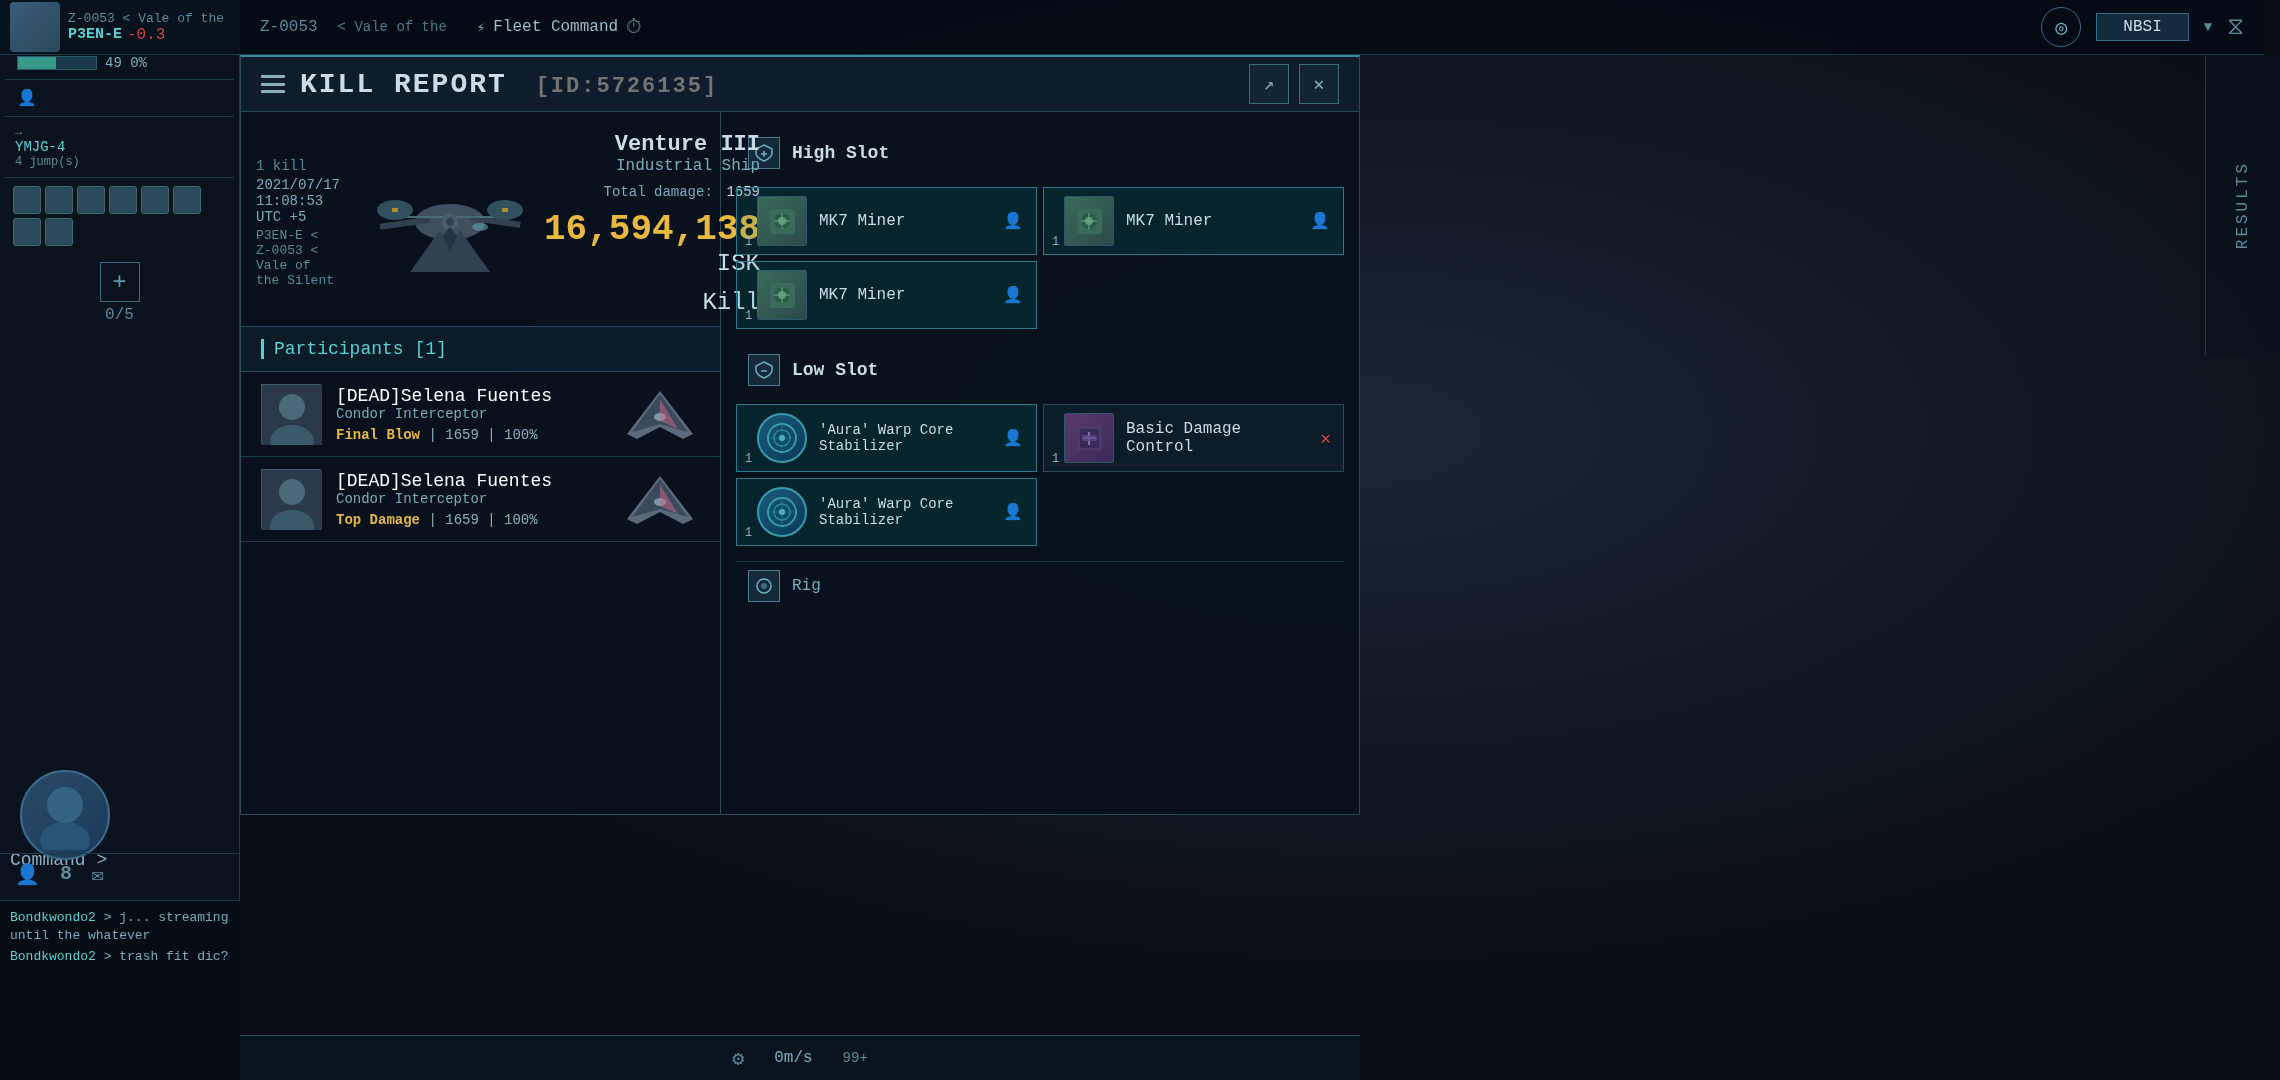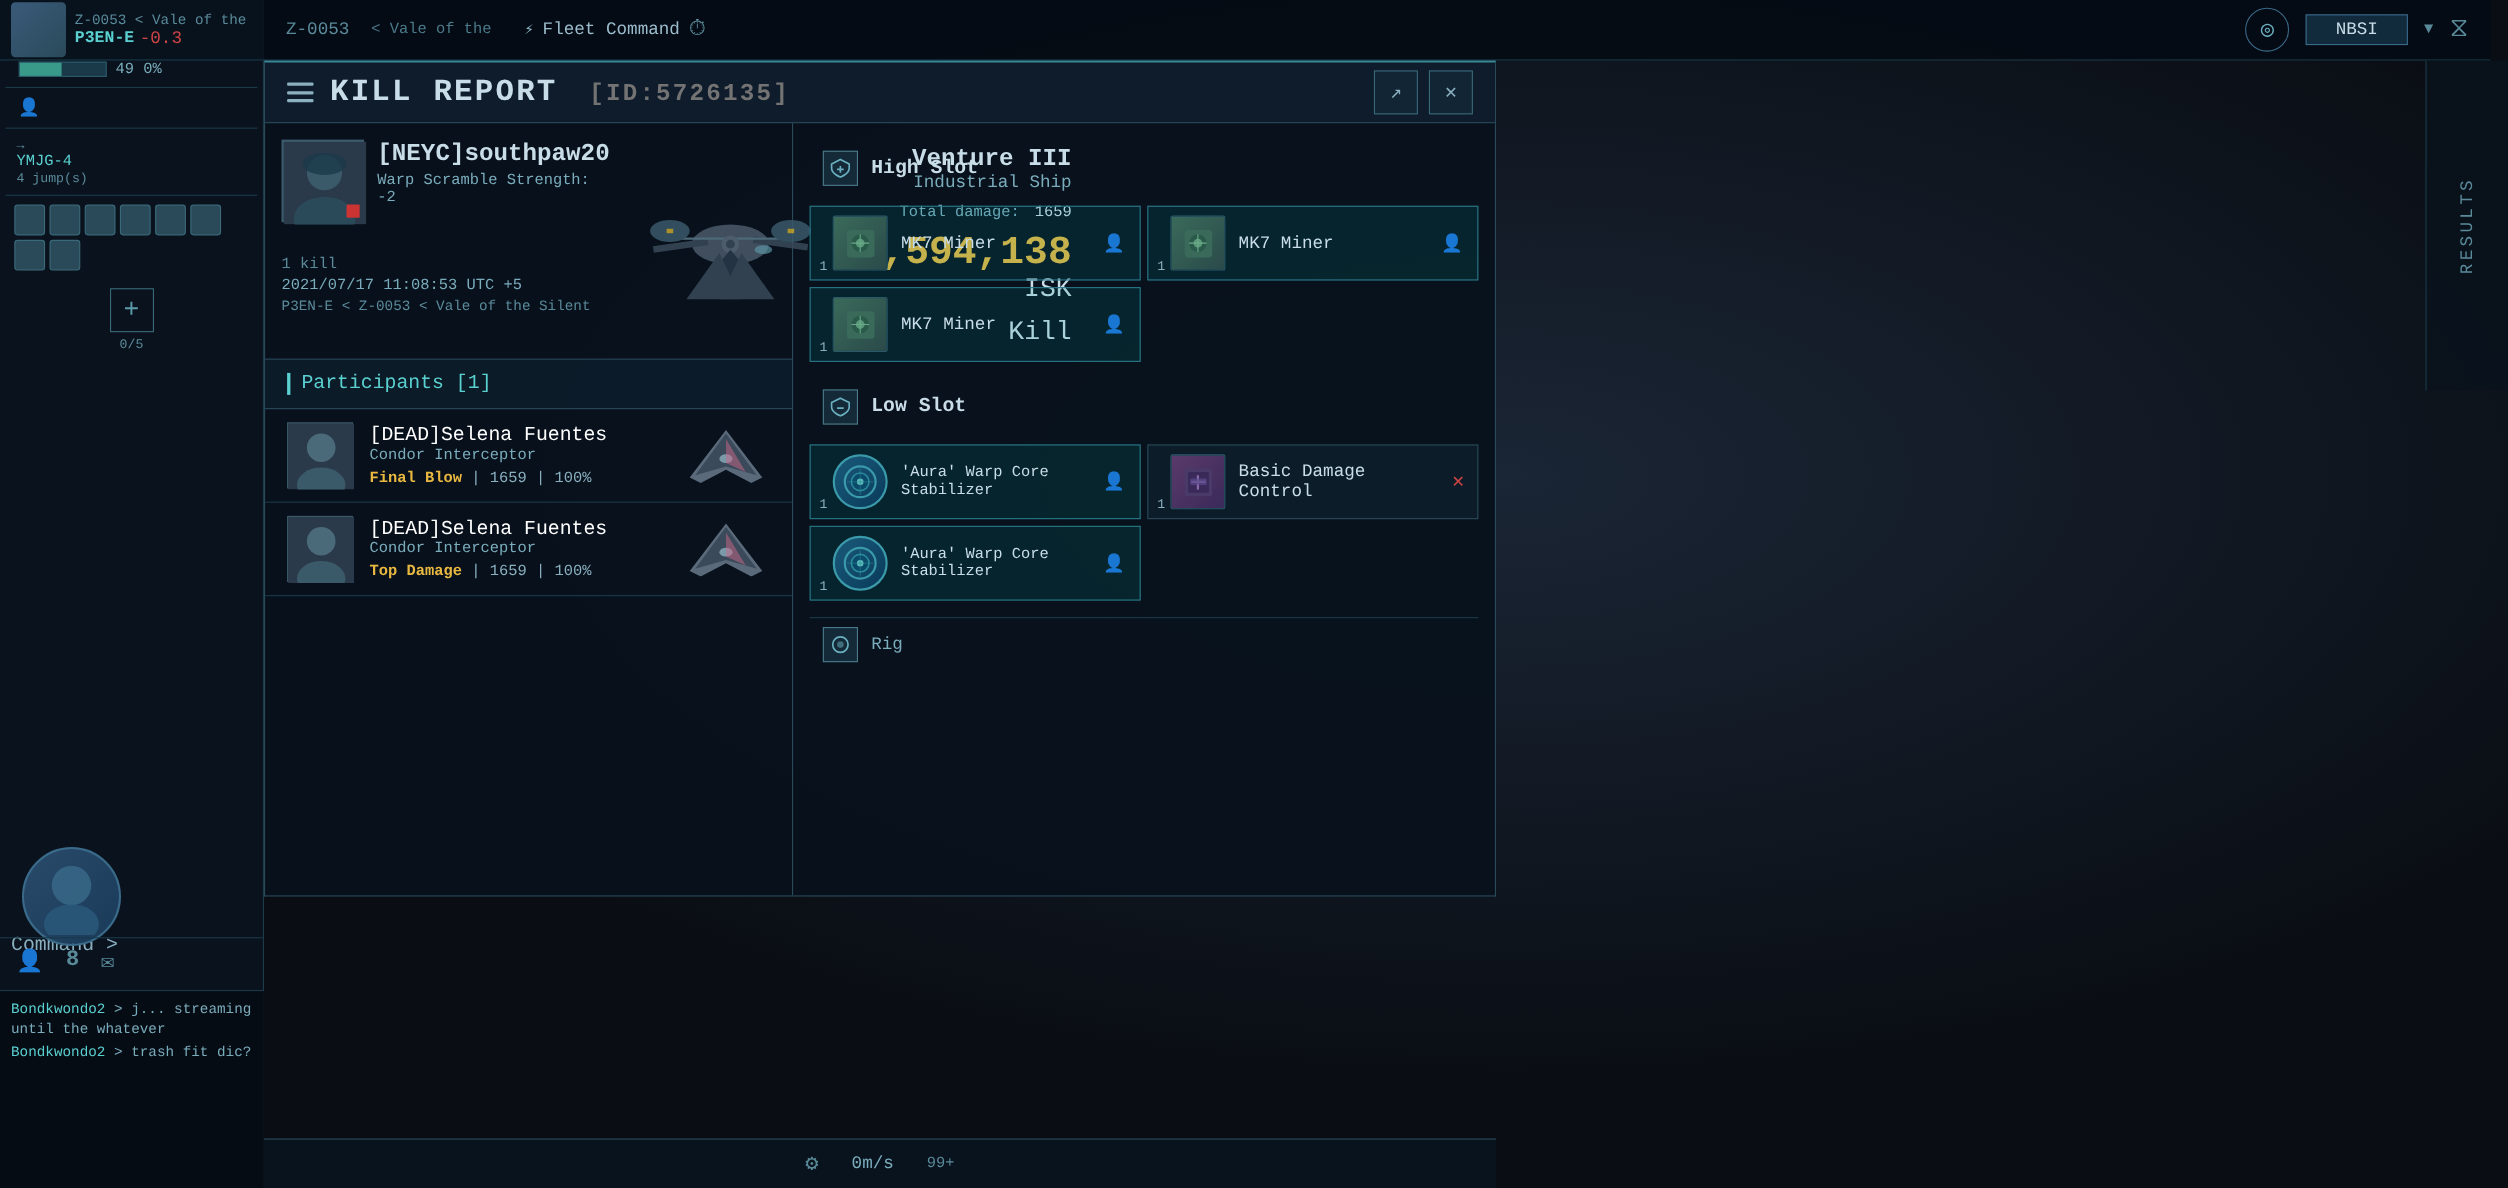--- a/index.html
+++ b/index.html
@@ -551,21 +551,21 @@
       <div style="width:28px;height:28px;background:#2a4a5a;border-radius:3px;border:1px solid #3a6a7a;"></div>
       <div style="width:28px;height:28px;background:#2a4a5a;border-radius:3px;border:1px solid #3a6a7a;"></div>
       <div style="width:28px;height:28px;background:#2a4a5a;border-radius:3px;border:1px solid #3a6a7a;"></div>
       <div style="width:28px;height:28px;background:#2a4a5a;border-radius:3px;border:1px solid #3a6a7a;"></div>
       <div style="width:28px;height:28px;background:#2a4a5a;border-radius:3px;border:1px solid #3a6a7a;"></div>
       <div style="width:28px;height:28px;background:#2a4a5a;border-radius:3px;border:1px solid #3a6a7a;"></div>
     </div>
 
     <div style="padding:8px; text-align:center;">
       <div style="width:40px;height:40px;border:1px solid #3a6a7a;display:flex;align-items:center;justify-content:center;color:#5a9aaa;font-size:24px;cursor:pointer;margin:0 auto;">+</div>
-      <div style="font-size:12px;color:#5a8a9a;margin-top:4px;">0/5</div>
+      <div style="font-size:16px;color:#5a8a9a;margin-top:4px;">0/5</div>
     </div>
   </div>
 
   <div class="command-section">
     <div style="font-size:18px;color:#8ab0c0;">Command &gt;</div>
   </div>
 
   <div class="char-circle">
     <svg width="70" height="70" viewBox="0 0 70 70">
       <circle cx="35" cy="25" r="18" fill="#3a6a8a" opacity="0.8"></circle>
@@ -629,36 +629,20 @@
     </div>
   </div>
 
   <div class="panel-body">
 
     <div class="left-section">
 
       <div style="display:flex; border-bottom:1px solid #2a4a5a; padding:15px 15px 10px 15px; min-height:185px; position:relative;">
 
         <div style="flex:1;">
-          <div style="display:flex;align-items:flex-start;gap:12px;">
-            <div style="width:75px;height:75px;background:#2a3a4a;border:2px solid #3a5a6a;flex-shrink:0;position:relative;">
-              <svg width="75" height="75" viewBox="0 0 75 75">
-                <rect width="75" height="75" fill="#2a3a4a"></rect>
-                <circle cx="37" cy="28" r="16" fill="#3a5a6a"></circle>
-                <ellipse cx="37" cy="70" rx="28" ry="20" fill="#2a4a5a"></ellipse>
-
-                <ellipse cx="37" cy="20" rx="20" ry="10" fill="#1a3a4a" opacity="0.8"></ellipse>
-              </svg>
-              <div style="position:absolute;bottom:2px;right:2px;width:12px;height:12px;background:#cc3333;border-radius:1px;"></div>
-            </div>
-            <div>
-              <div style="font-size:22px;font-weight:bold;color:#c8dde8;">[NEYC]southpaw20</div>
-              <div style="font-size:14px;color:#7aacbc;margin-top:4px;">Warp Scramble Strength: -2</div>
-            </div>
-          </div>
           <div style="margin-top:10px;">
             <div style="font-size:14px;color:#5a8a9a;margin-top:31px;">1 kill</div>
             <div style="font-size:14px;color:#7aacbc;margin-top:3px;">2021/07/17 11:08:53 UTC +5</div>
             <div style="font-size:13px;color:#5a8a9a;margin-top:3px;">P3EN-E &lt; Z-0053 &lt; Vale of the Silent</div>
           </div>
         </div>
 
         <div style="width:220px;display:flex;align-items:center;justify-content:center;flex-shrink:0;">
           <svg width="200" height="170" viewBox="0 0 200 170">
 

